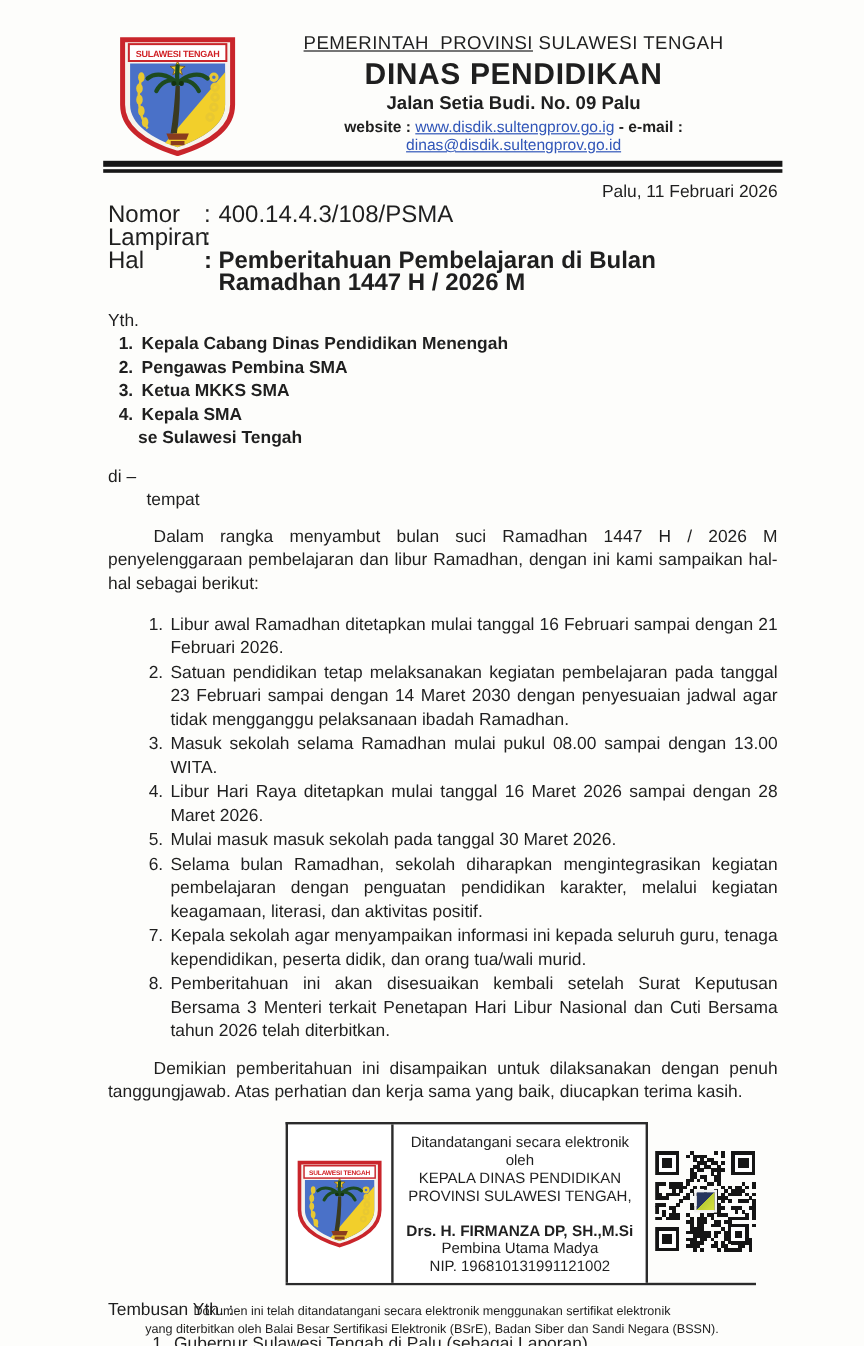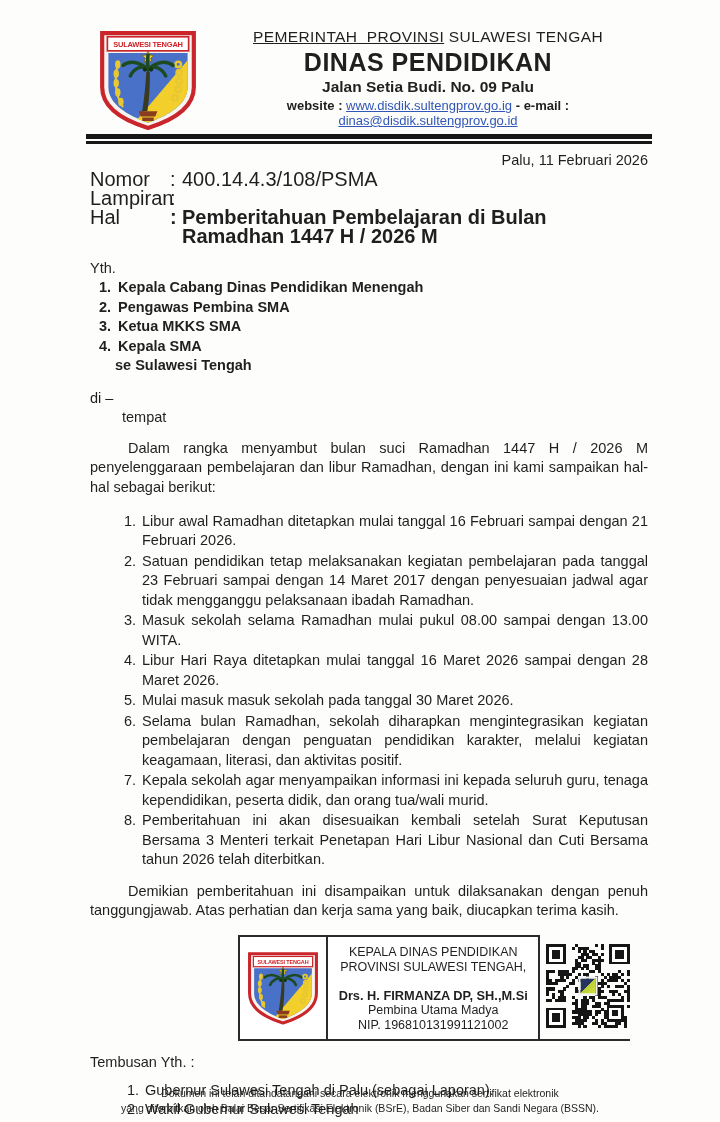--- a/index.html
+++ b/index.html
@@ -167,39 +167,40 @@
       <li>Kepala SMA</li>
     </ol>
     <div class="region">se Sulawesi Tengah</div>
     <div class="at-line">di –</div>
     <div class="place-line">tempat</div>
   </div>
 
   <p class="para">Dalam rangka menyambut bulan suci Ramadhan 1447 H / 2026 M penyelenggaraan pembelajaran dan libur Ramadhan, dengan ini kami sampaikan hal-hal sebagai berikut:</p>
   <ol class="points">
     <li>Libur awal Ramadhan ditetapkan mulai tanggal 16 Februari sampai dengan 21 Februari 2026.</li>
-    <li>Satuan pendidikan tetap melaksanakan kegiatan pembelajaran pada tanggal 23 Februari sampai dengan 14 Maret 2017 dengan penyesuaian jadwal agar tidak mengganggu pelaksanaan ibadah Ramadhan.</li>
+    <li>Satuan pendidikan tetap melaksanakan kegiatan pembelajaran pada tanggal 23 Februari sampai dengan 14 Maret 2030 dengan penyesuaian jadwal agar tidak mengganggu pelaksanaan ibadah Ramadhan.</li>
     <li>Masuk sekolah selama Ramadhan mulai pukul 08.00 sampai dengan 13.00 WITA.</li>
     <li>Libur Hari Raya ditetapkan mulai tanggal 16 Maret 2026 sampai dengan 28 Maret 2026.</li>
     <li>Mulai masuk masuk sekolah pada tanggal 30 Maret 2026.</li>
     <li>Selama bulan Ramadhan, sekolah diharapkan mengintegrasikan kegiatan pembelajaran dengan penguatan pendidikan karakter, melalui kegiatan keagamaan, literasi, dan aktivitas positif.</li>
     <li>Kepala sekolah agar menyampaikan informasi ini kepada seluruh guru, tenaga kependidikan, peserta didik, dan orang tua/wali murid.</li>
     <li>Pemberitahuan ini akan disesuaikan kembali setelah Surat Keputusan Bersama 3 Menteri terkait Penetapan Hari Libur Nasional dan Cuti Bersama tahun 2026 telah diterbitkan.</li>
   </ol>
   <p class="para">Demikian pemberitahuan ini disampaikan untuk dilaksanakan dengan penuh tanggungjawab. Atas perhatian dan kerja sama yang baik, diucapkan terima kasih.</p>
 
   <div class="sig-row">
     <div class="sig-box">
       <div class="sig-logo-cell">
         <svg class="seal-small" viewBox="0 0 100 96">
           <use href="#shield-shape"></use>
           <text x="50" y="16.6" text-anchor="middle" class="seal-banner-text">SULAWESI TENGAH</text>
         </svg>
       </div>
       <div class="sig-text">
+        <div class="sig-line">Ditandatangani secara elektronik oleh</div>
         <div class="sig-line">KEPALA  DINAS PENDIDIKAN</div>
         <div class="sig-line">PROVINSI SULAWESI TENGAH,</div>
         <div class="sig-name">Drs. H. FIRMANZA DP, SH.,M.Si</div>
         <div class="sig-line">Pembina Utama Madya</div>
         <div class="sig-line">NIP. 196810131991121002</div>
       </div>
     </div>
     <div class="sig-qr" id="qr"><svg viewBox="0 0 29 29" width="100%" height="100%" fill="#151515" shape-rendering="crispEdges">
           <rect x="10" y="0" width="1.08" height="1.08"></rect>
           <rect x="17" y="0" width="1.08" height="1.08"></rect>

